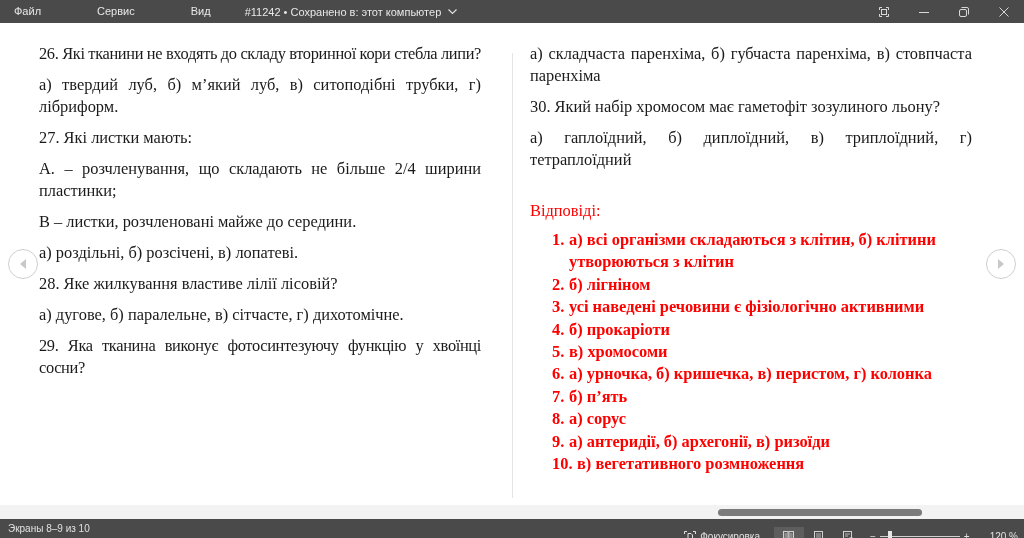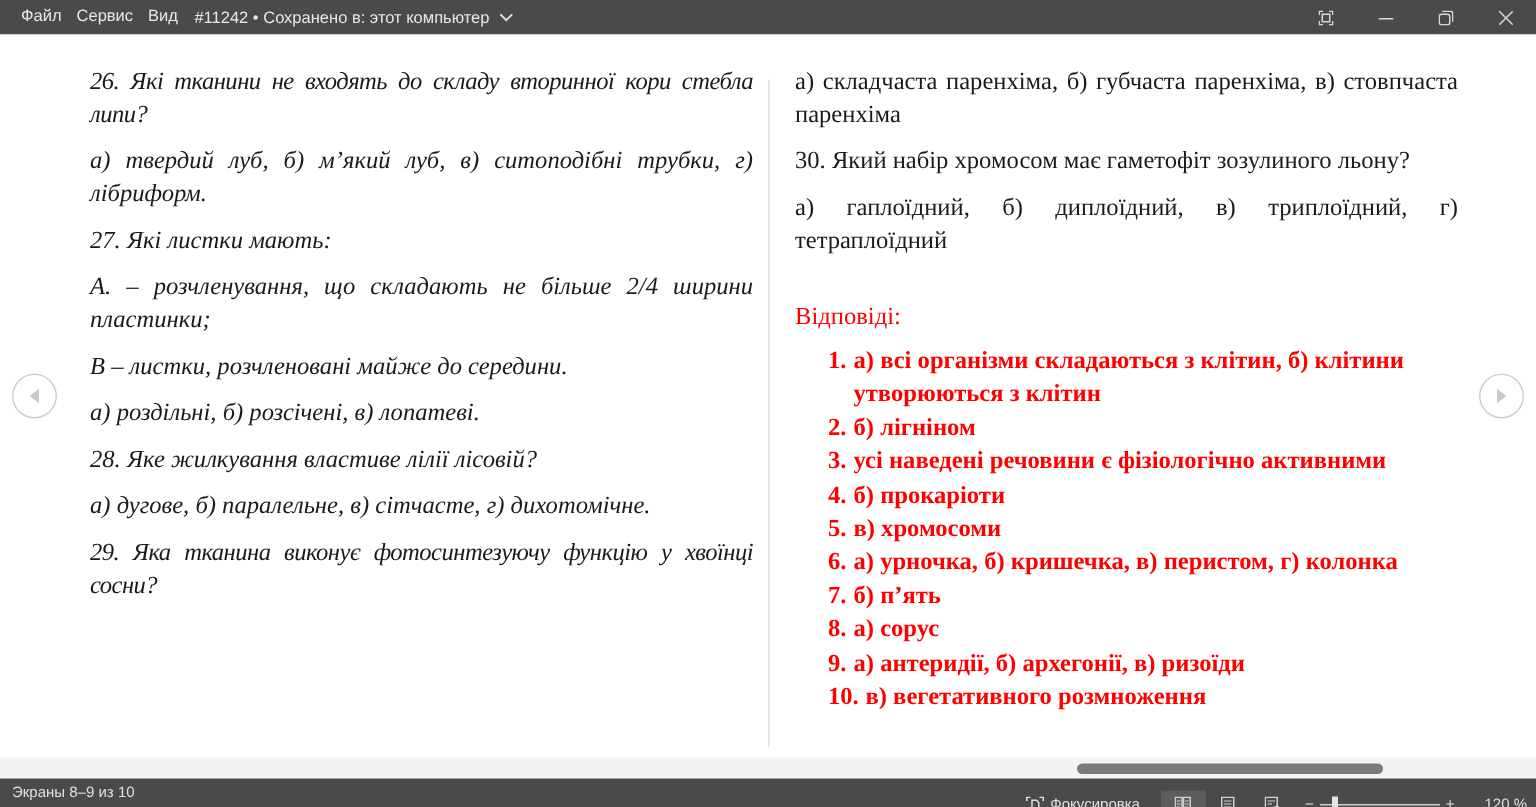--- a/index.html
+++ b/index.html
@@ -5,21 +5,21 @@
   * { box-sizing: border-box; margin: 0; padding: 0; }
   html, body { width: 1024px; height: 538px; overflow: hidden; background: #ffffff; }
   body { position: relative; font-family: "Liberation Sans", sans-serif; }
 
   
   .titlebar {
     position: absolute; left: 0; top: 0; width: 1024px; height: 23px;
     background: #4a4a4a; color: #e8e8e8; font-size: 11px;
     display: flex; align-items: center;
   }
-  .menu-item { padding: 0 5px; height: 23px; line-height: 23px; cursor: default; }
+  .menu-item { padding: 0 28px; height: 23px; line-height: 23px; cursor: default; }
   .menu-item:first-child { padding-left: 14px; }
   .doc-title { margin-left: 6px; display: flex; align-items: center; gap: 5px; }
   .doc-title .chev { font-size: 9px; margin-left: 2px; }
   .win-controls { position: absolute; right: 0; top: 0; height: 23px; display: flex; }
   .win-btn { width: 40px; height: 23px; display: flex; align-items: center; justify-content: center; color: #d8d8d8; }
   .win-btn svg { width: 10px; height: 10px; }
 
   
   .doc-area { position: absolute; left: 0; top: 23px; width: 1024px; height: 482px; background: #ffffff; }
   .nav-arrow {
@@ -27,21 +27,21 @@
     border: 1.5px solid #cfcfcf; display: flex; align-items: center; justify-content: center;
     background: #fff;
   }
   .nav-arrow.left { left: 8px; }
   .nav-arrow.right { left: 986px; }
   .nav-arrow svg { width: 10px; height: 12px; }
 
   .page-divider { position: absolute; left: 512px; top: 30px; width: 1px; height: 445px; background: #e4e4e4; }
 
   .column { position: absolute; top: 20px; font-family: "Liberation Serif", serif; color: #1a1a1a; font-size: 16.4px; line-height: 22px; }
-  .col-left { left: 60px; width: 442px; font-style: italic; }
+  .col-left { left: 39px; width: 442px; }
   .col-right { left: 530px; width: 442px; }
   .para { margin-bottom: 9px; text-align: justify; }
   .para.tight { letter-spacing: -0.35px; }
 
   .answers-title { color: #ff0000; font-weight: normal; margin-top: 29px; margin-bottom: 7px; font-size: 16.4px; }
   .answers-list { list-style: none; color: #ff0000; font-weight: bold; font-size: 16.4px; line-height: 22.4px; }
   .answers-list li { display: flex; padding-left: 22px; }
   .answers-list .num { min-width: 17px; margin-right: 0px; }
   .answers-list li.wide .num { min-width: 25px; }
 

